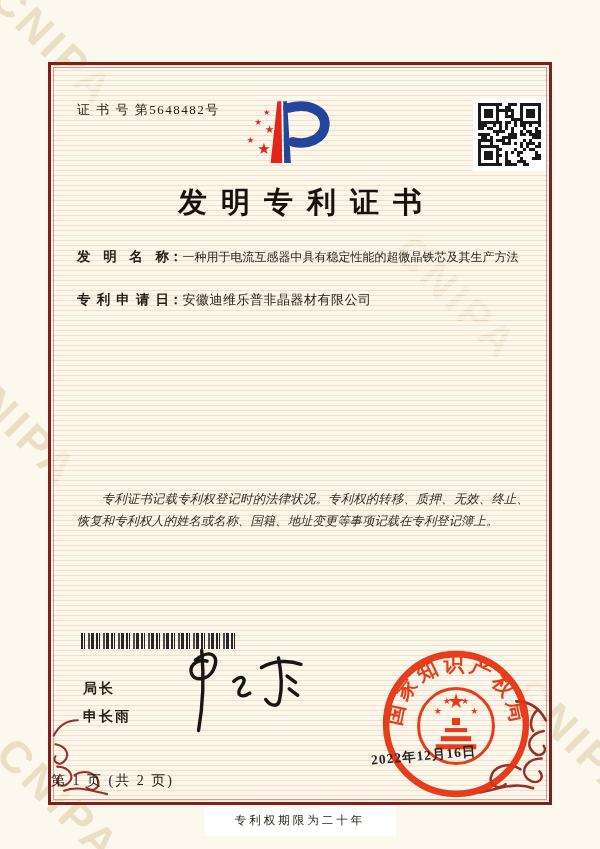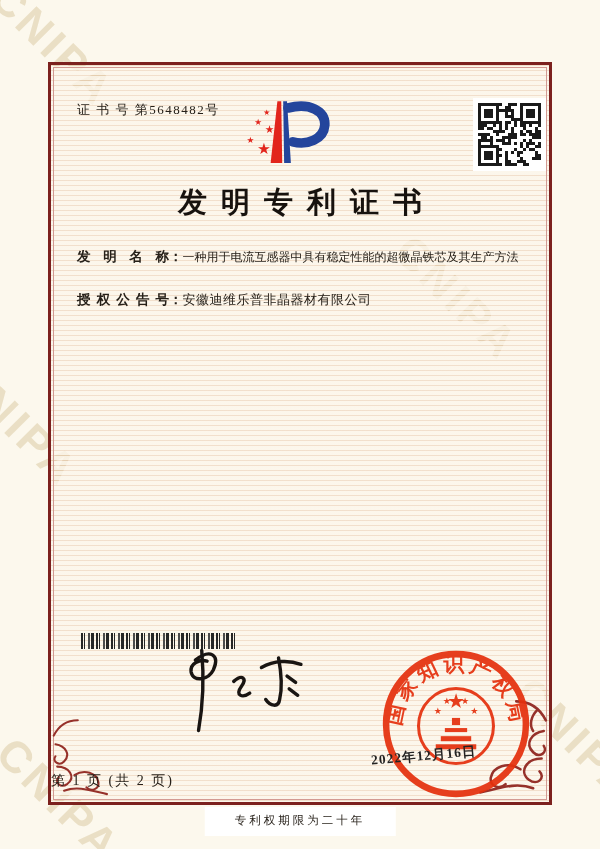--- a/index.html
+++ b/index.html
@@ -376,29 +376,34 @@
       </div>
   </div>
 
   <div class="title">发明专利证书</div>
 
   <div class="fields">
     <div class="frow r1">
       <span class="flabel">发明名称</span><span class="colon">：</span><span class="fvalue">一种用于电流互感器中具有稳定性能的超微晶铁芯及其生产方法</span>
     </div>
     <div class="frow r5">
-      <span class="flabel">授权公告号</span><span class="colon">：</span><span class="fvalue">安徽迪维乐普非晶器材有限公司</span>
+      <span class="flabel">专利申请日</span><span class="colon">：</span><span class="fvalue">安徽迪维乐普非晶器材有限公司</span>
     </div>
   </div>
 
   <div class="paras">
+    <p>专利证书记载专利权登记时的法律状况。专利权的转移、质押、无效、终止、恢复和专利权人的姓名或名称、国籍、地址变更等事项记载在专利登记簿上。</p>
   </div>
 
   <div class="barcode"></div>
 
+  <div class="signer">
+    <div>局长</div>
+    <div>申长雨</div>
+  </div>
 
   <svg class="signature" viewBox="0 0 140 90" aria-hidden="true">
     <path d="M30,16 C44,5 53,11 47,25 C42,35 28,37 26,27 C25,19 34,15 41,17"></path>
     <path d="M36,7 C38,30 38,54 33,82"></path>
     <path d="M66,36 C74,29 79,33 73,41 C67,49 74,52 81,47"></path>
     <path d="M92,23 C104,16 118,16 129,20"></path>
     <path d="M108,14 C111,30 111,45 109,53 C108,61 100,59 96,53"></path>
     <path d="M116,31 L124,37"></path>
     <path d="M118,43 L126,49"></path>
   </svg>

